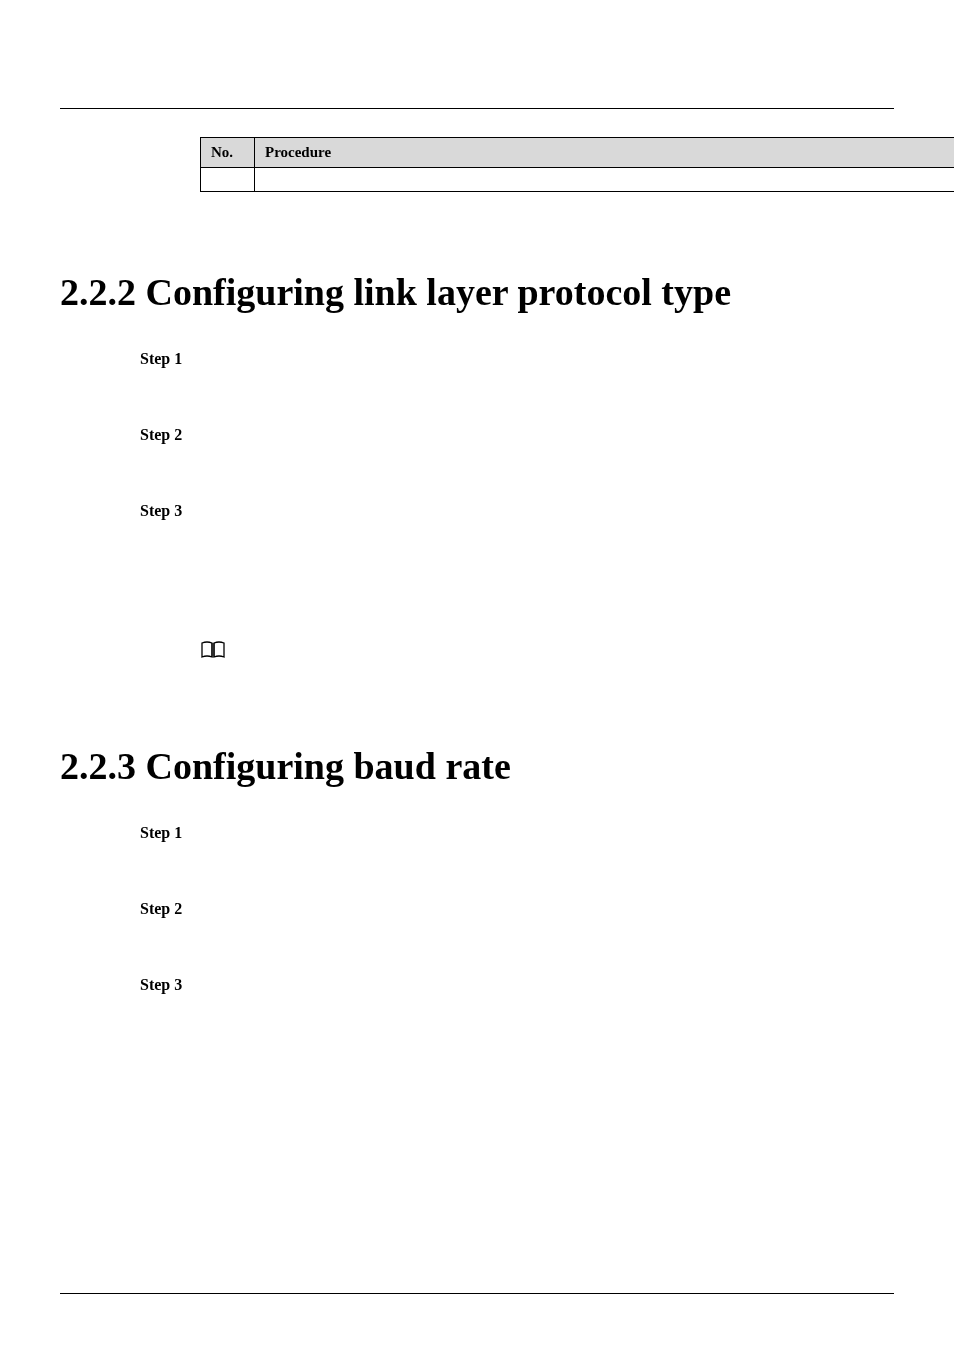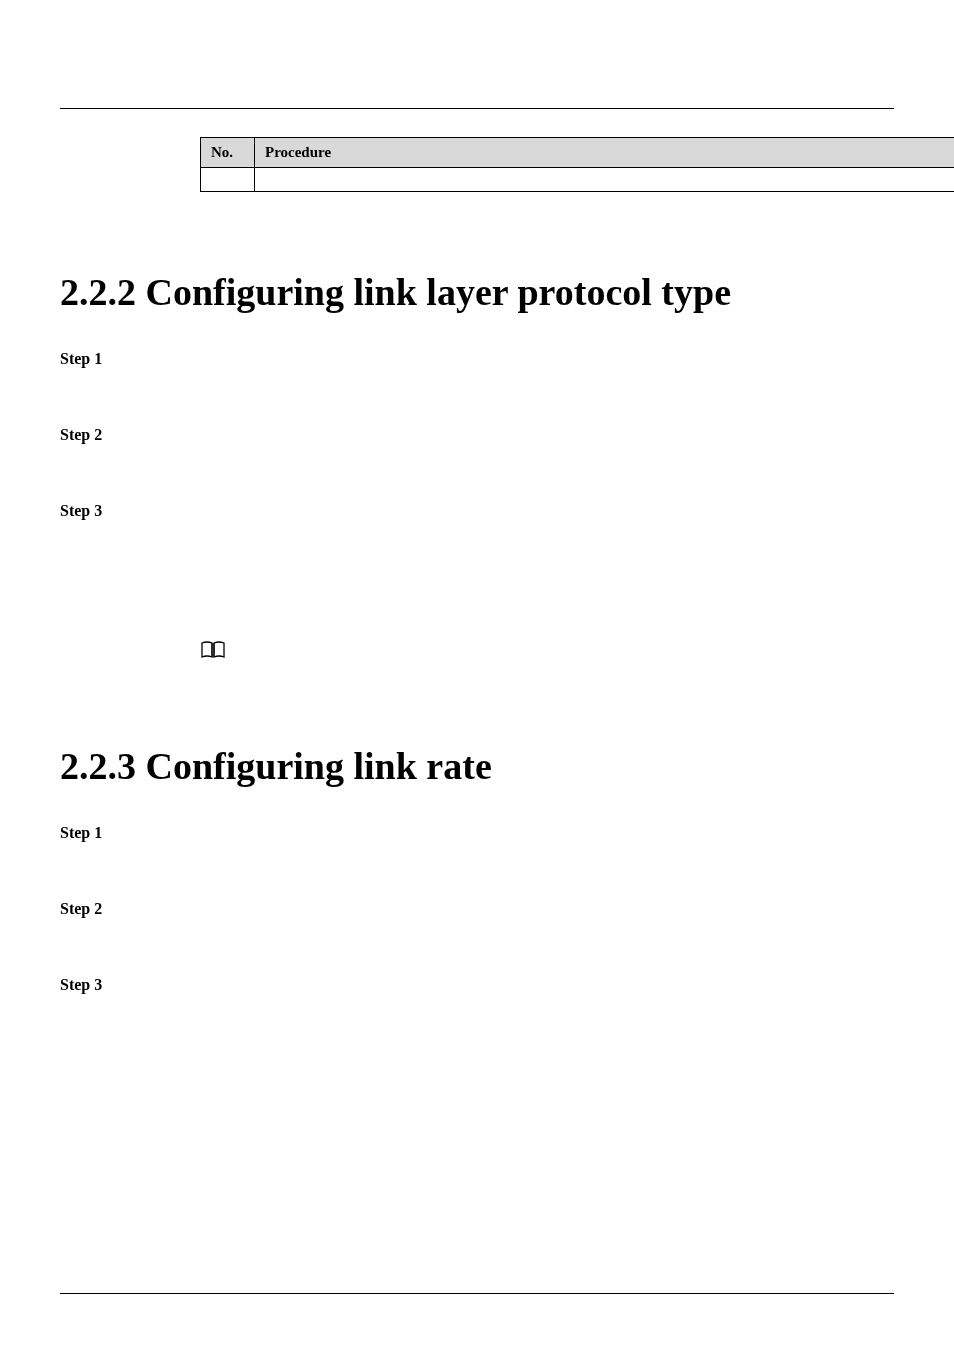--- a/index.html
+++ b/index.html
@@ -35,21 +35,21 @@
   }
   table.proc th.no { width: 54px; }
   table.proc td.empty { height: 24px; }
   h2.subsection {
     font-size: 38px;
     font-weight: bold;
     margin-top: 78px;
     margin-bottom: 36px;
     font-family: "Book Antiqua", Palatino, Georgia, serif;
   }
-  .step-block { margin-bottom: 58px; }
+  .step-block { margin-left: 80px; margin-bottom: 58px; }
   .step-label { font-weight: bold; font-size: 16px; }
   .note-area { margin-left: 140px; margin-bottom: 40px; }
   .footer-line {
     position: absolute;
     bottom: 56px;
     left: 60px;
     right: 60px;
     border-top: 1px solid #000;
   }
 </style>
@@ -87,21 +87,21 @@
 
 <div class="note-area">
   <span style="font-size:22px; display:inline-block;">
     <svg width="26" height="20" viewBox="0 0 26 20">
       <path d="M2 3 Q7 1 12 3 L12 17 Q7 15 2 17 Z M14 3 Q19 1 24 3 L24 17 Q19 15 14 17 Z" fill="none" stroke="#000" stroke-width="1.3"></path>
       <path d="M12 3 L12 17 M14 3 L14 17" stroke="#000" stroke-width="1"></path>
     </svg>
   </span>
 </div>
 
-<h2 class="subsection">2.2.3 Configuring link rate</h2>
+<h2 class="subsection">2.2.3 Configuring baud rate</h2>
 
 <div class="step-block">
   <span class="step-label">Step 1</span>
 </div>
 <div class="step-block">
   <span class="step-label">Step 2</span>
 </div>
 <div class="step-block">
   <span class="step-label">Step 3</span>
 </div>

